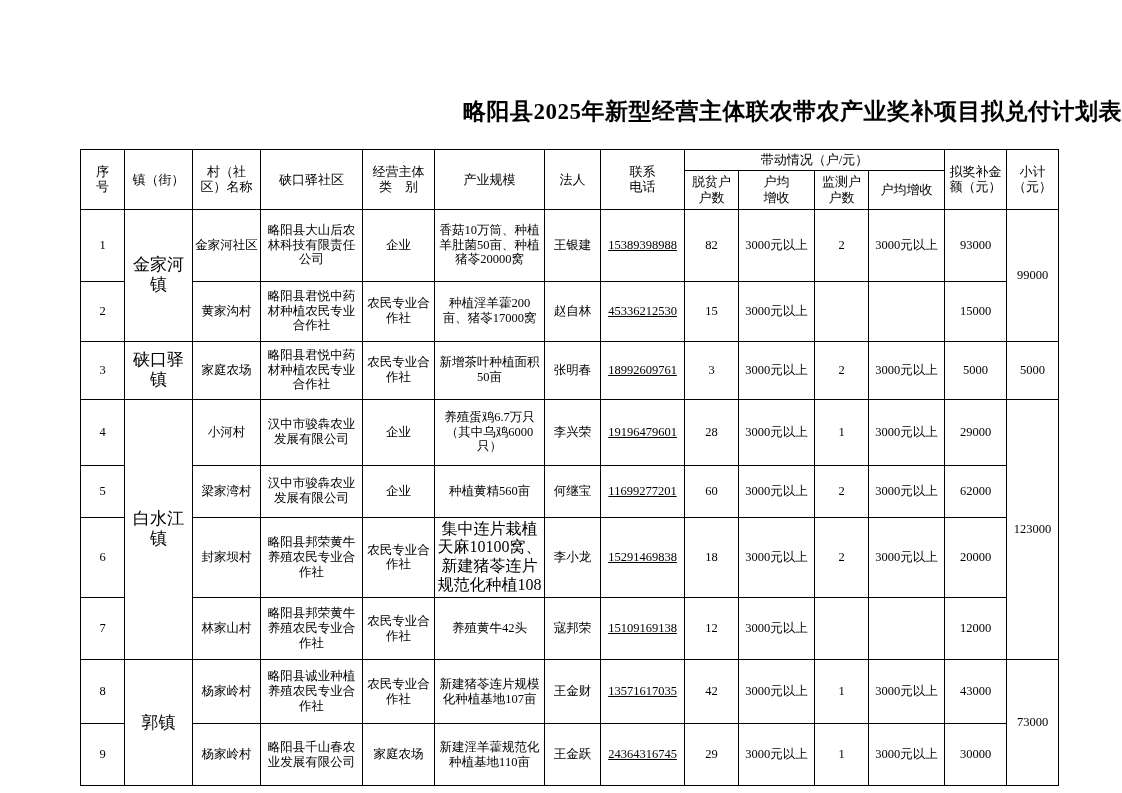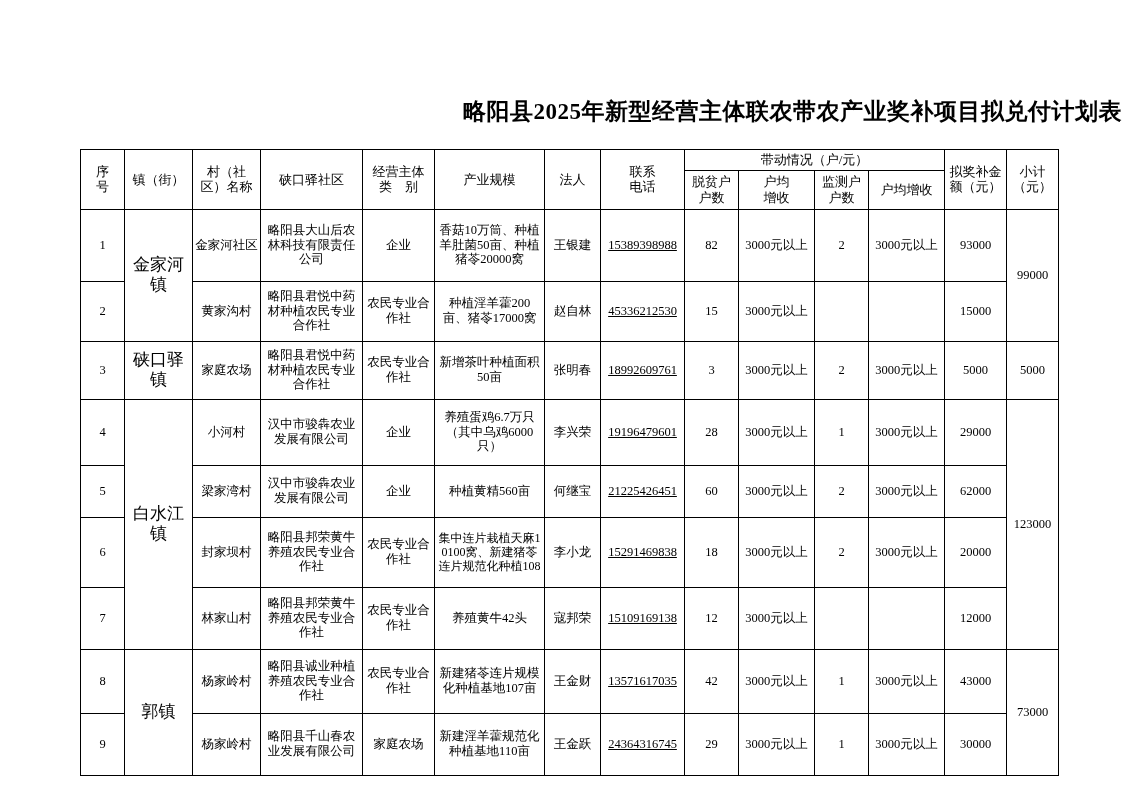--- a/index.html
+++ b/index.html
@@ -57,21 +57,21 @@
   .hdr-tall { height: 34px; }
   .r1 { height: 72px; }
   .r2 { height: 60px; }
   .r3 { height: 58px; }
   .r4 { height: 66px; }
   .r5 { height: 52px; }
   .r6 { height: 70px; }
   .r7 { height: 62px; }
   .r8 { height: 64px; }
   .r9 { height: 62px; }
-  .cell-small { font-size: 12px; }
+  .cell-small { font-size: 16px; }
   .nowrapnum { white-space: nowrap; font-size: 12.5px; text-decoration: underline; }
   .mergedname { font-size: 17px; }
 </style>
 </head>
 <body>
 
 <div class="page">
 
   <div class="doc-title">略阳县2025年新型经营主体联农带农产业奖补项目拟兑付计划表</div>
 
@@ -211,21 +211,21 @@
           <td rowspan="4">123000</td>
         </tr>
 
         <tr class="r5">
           <td>5</td>
           <td>梁家湾村</td>
           <td>汉中市骏犇农业发展有限公司</td>
           <td>企业</td>
           <td>种植黄精560亩</td>
           <td>何继宝</td>
-          <td class="nowrapnum">21225426451</td>
+          <td class="nowrapnum">11699277201</td>
           <td>60</td>
           <td>3000元以上</td>
           <td>2</td>
           <td>3000元以上</td>
           <td>62000</td>
         </tr>
 
         <tr class="r6">
           <td>6</td>
           <td>封家坝村</td>

